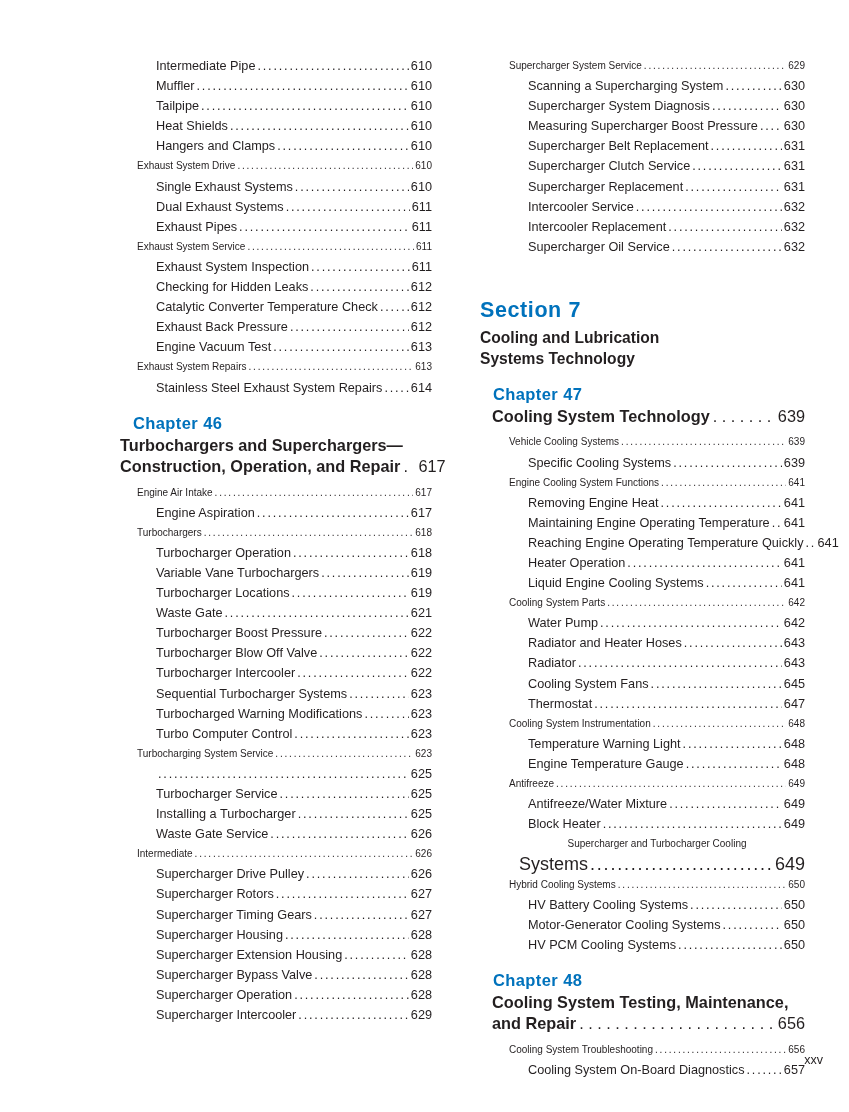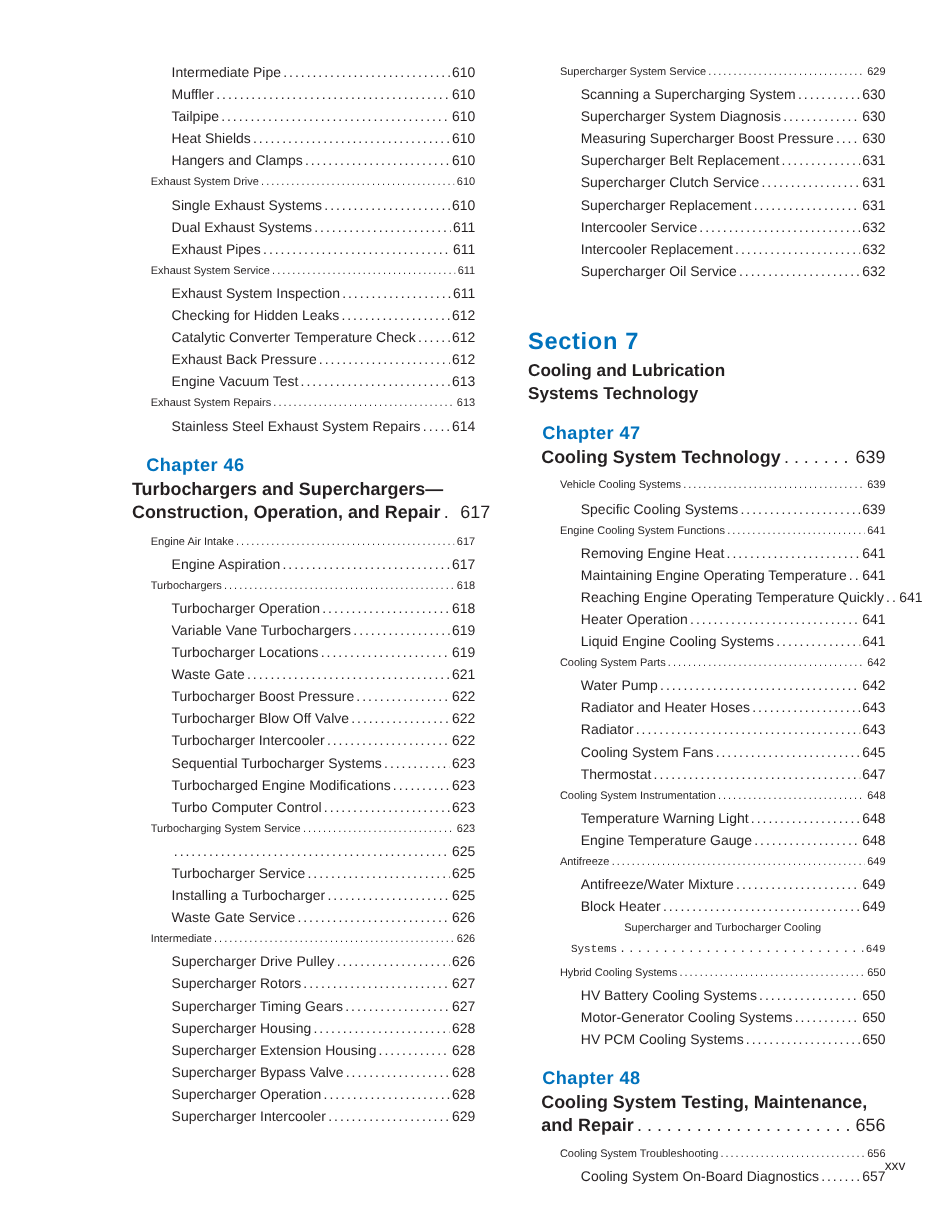--- a/index.html
+++ b/index.html
@@ -25,21 +25,21 @@
   .entry { display: flex; align-items: baseline; line-height: 20.1px; }
   .entry .t  { white-space: nowrap; }
   .entry .lead { flex: 1 1 auto; min-width: 10px; overflow: hidden; white-space: nowrap; margin: 0 2px; }
   .entry .lead::after {
     content: "........................................................................................................";
     letter-spacing: 1.8px;
   }
   .entry .pg { white-space: nowrap; }
   .lvl1  { margin-left: 17px; font-size: 10px; justify-content: center; }
   .lvl2  { margin-left: 36px; font-size: 12.7px; }
-  .lvl1c { margin-left: 27px; font-size: 10px; font-family: Liberation Mono, monospace; }
+  .lvl1c { margin-left: 27px; font-size: 18px; }
 
   
   .section-block { margin-top: 40px; }
   .section-label {
     color: var(--accent); font-weight: bold;
     font-size: 21.5px; line-height: 26px; letter-spacing: 0.6px;
   }
   .section-title { font-weight: bold; font-size: 15.6px; line-height: 21px; margin-top: 4px; }
 
   
@@ -254,21 +254,21 @@
     <span class="pg">622</span>
   </div>
 
   <div class="entry lvl2">
     <span class="t">Sequential Turbocharger Systems</span>
     <span class="lead"></span>
     <span class="pg">623</span>
   </div>
 
   <div class="entry lvl2">
-    <span class="t">Turbocharged Engine Modifications</span>
+    <span class="t">Turbocharged Warning Modifications</span>
     <span class="lead"></span>
     <span class="pg">623</span>
   </div>
 
   <div class="entry lvl2">
     <span class="t">Turbo Computer Control</span>
     <span class="lead"></span>
     <span class="pg">623</span>
   </div>
 

